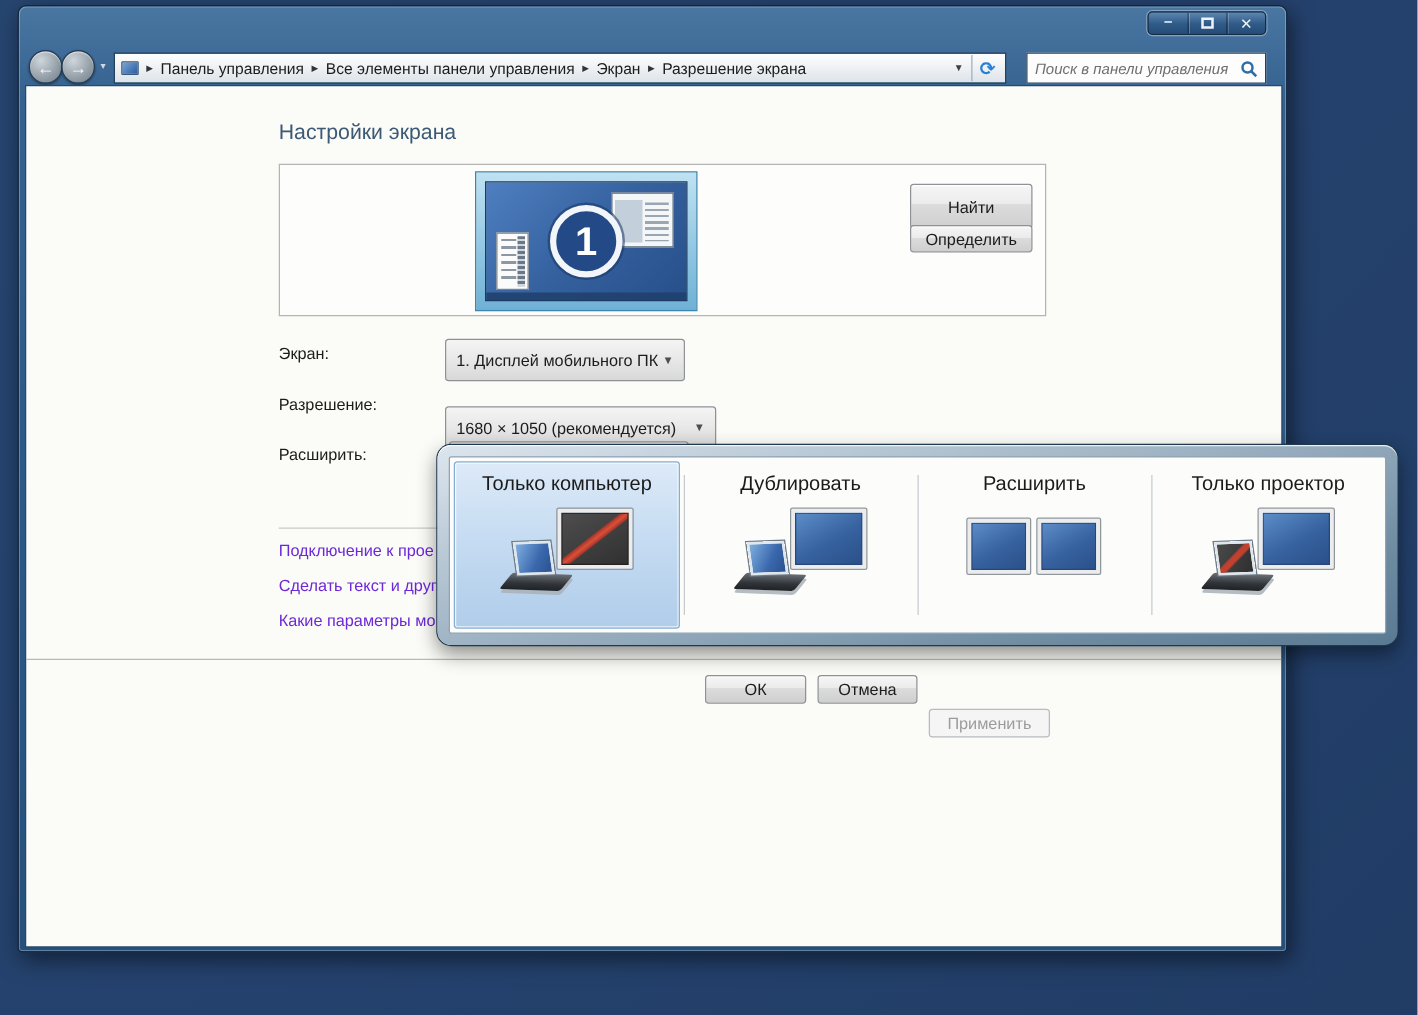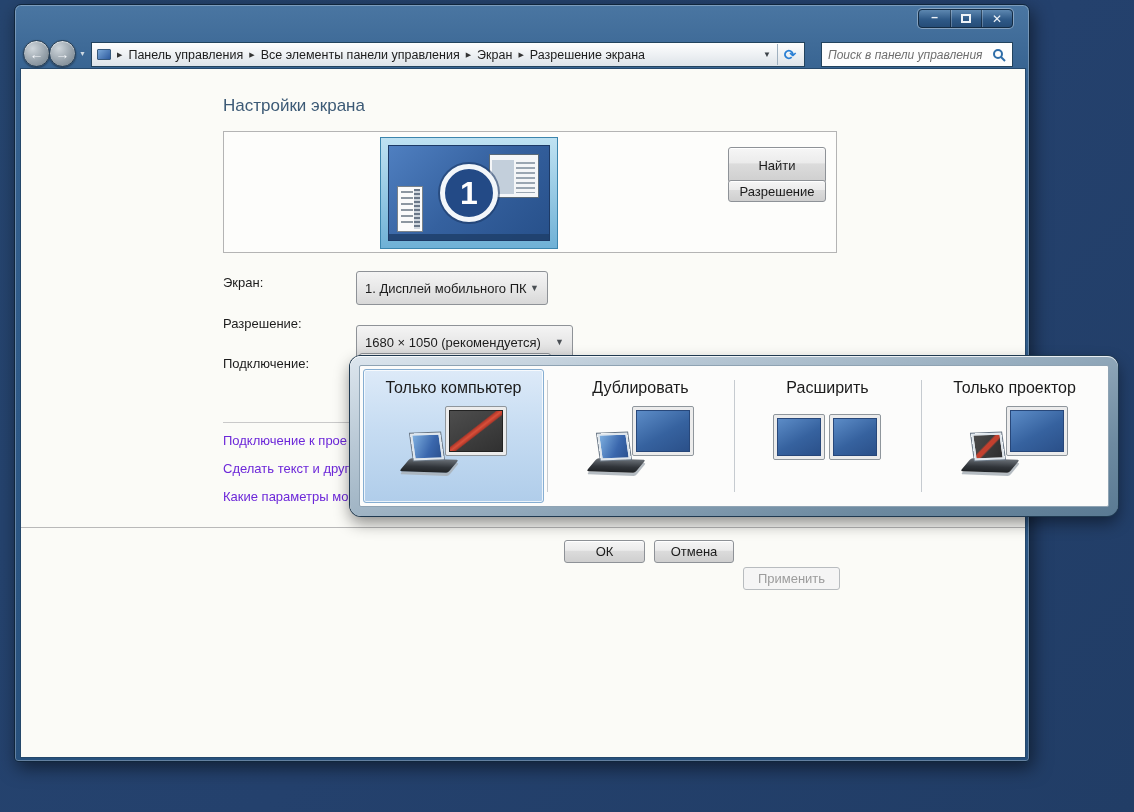--- a/index.html
+++ b/index.html
@@ -250,36 +250,36 @@
     <div class="preview-box">
       <div class="preview-monitor">
         <div class="pm-screen">
           <div class="pm-window"></div>
           <div class="pm-doc"></div>
           <div class="pm-circle">1</div>
           <div class="pm-taskbar"></div>
         </div>
       </div>
       <div class="btn btn-find">Найти</div>
-      <div class="btn btn-identify">Разрешение</div>
+      <div class="btn btn-identify">Определить</div>
     </div>
 
     <div class="fld-label" style="top:206px">Экран:</div>
     <div class="dd dd1">
       <span>1. Дисплей мобильного ПК</span>
       <span class="caret">▼</span>
     </div>
 
     <div class="fld-label" style="top:247px">Разрешение:</div>
     <div class="dd dd2">
       <span>1680 × 1050 (рекомендуется)</span>
       <span class="caret">▼</span>
     </div>
 
-    <div class="fld-label" style="top:287px">Подключение:</div>
+    <div class="fld-label" style="top:287px">Расширить:</div>
     <div class="dd dd3"></div>
 
     <div class="sep1"></div>
 
     <div class="link" style="top:364px">Подключение к прое</div>
     <div class="link" style="top:392px">Сделать текст и други</div>
     <div class="link" style="top:420px">Какие параметры мо</div>
 
     <div class="sep2"></div>
 

